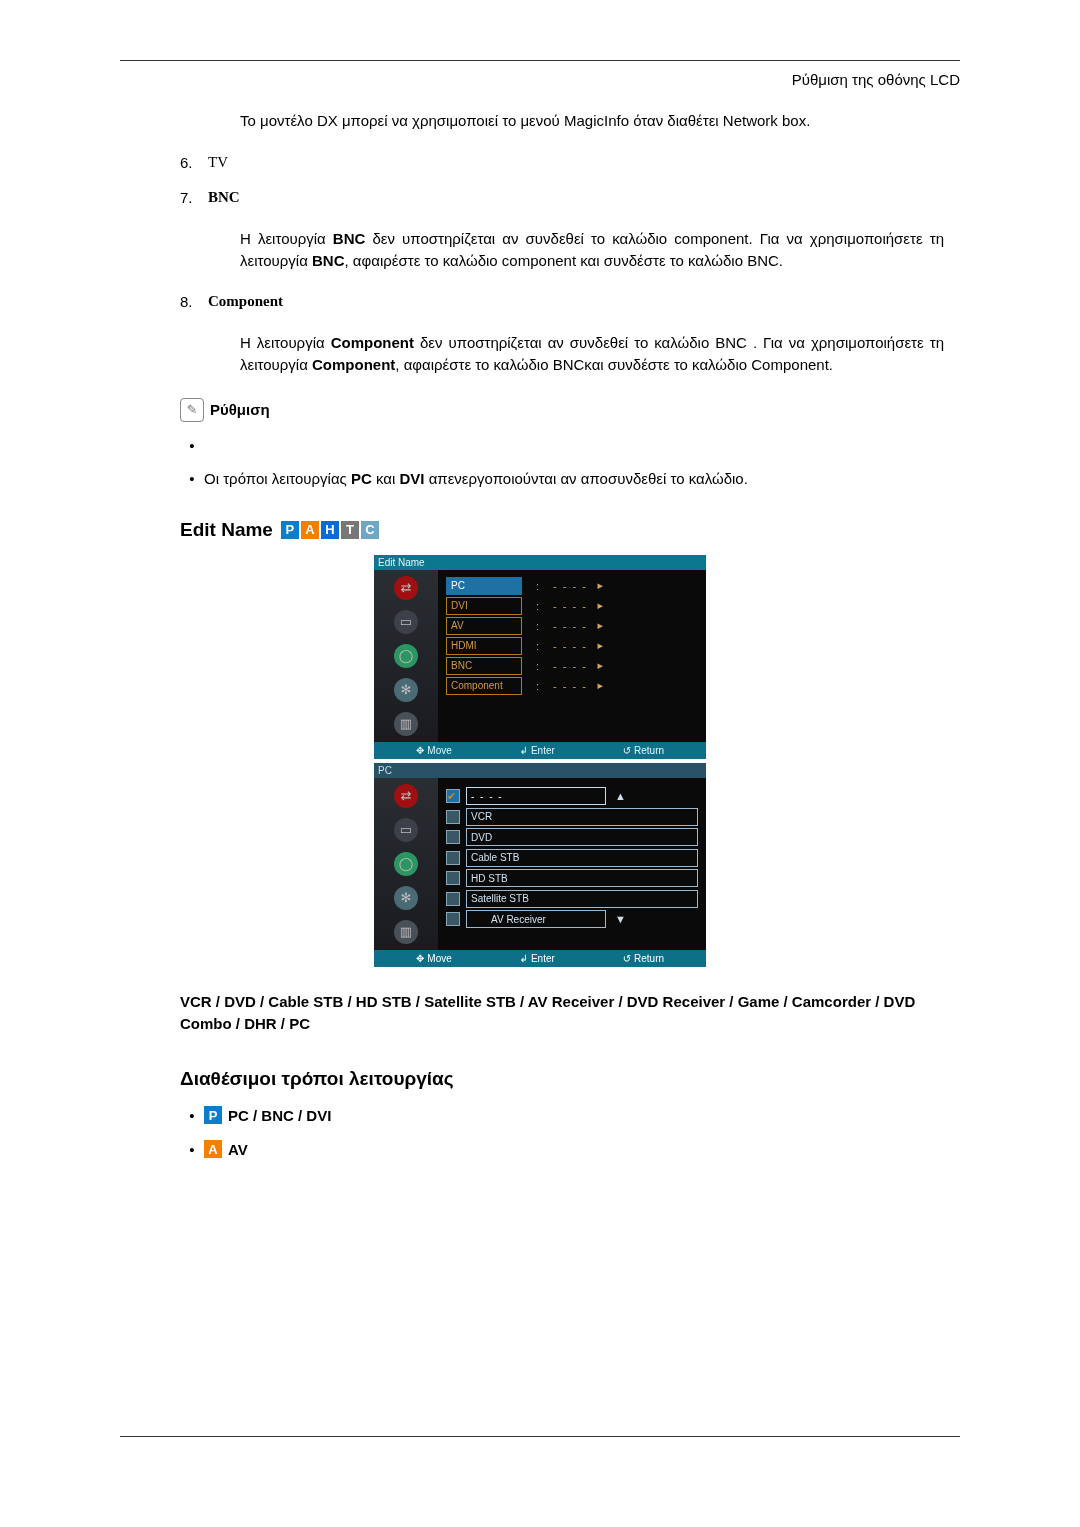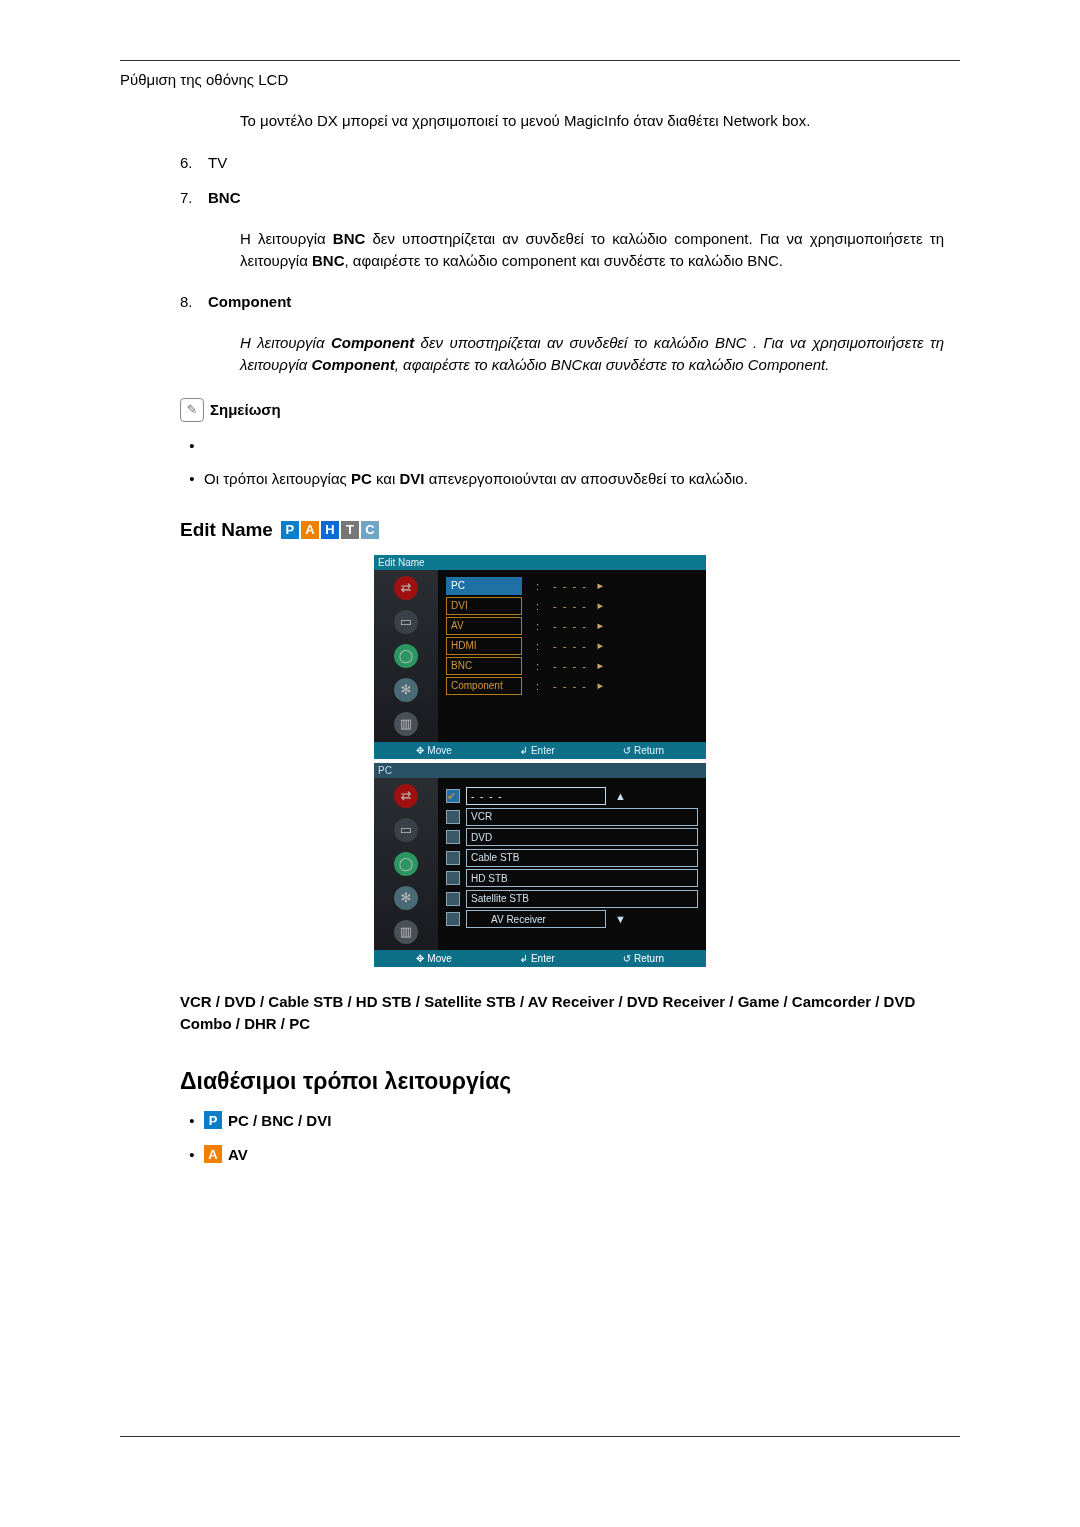--- a/index.html
+++ b/index.html
@@ -11,43 +11,43 @@
   }
   .page {
     width: 1080px;
     min-height: 1527px;
     padding: 60px 120px 80px 120px;
     box-sizing: border-box;
     position: relative;
   }
   .hr-top { border-top: 1px solid #333; margin-bottom: 10px; }
   .hr-bottom { border-top: 1px solid #333; position:absolute; left:120px; right:120px; bottom:90px; }
-  .header-title { text-align: left; font-size: 15px; margin-bottom: 10px; }
+  .header-title { text-align: right; font-size: 15px; margin-bottom: 10px; }
   .para { margin: 22px 16px 22px 120px; line-height: 1.45; }
   .list-item { display:flex; margin-left:60px; margin-top:18px;}
   .list-num { width:28px; flex-shrink:0;}
-  .list-heading { font-weight:normal; }
+  .list-heading { font-weight:normal;font-family:Liberation Serif, serif; }
   .list-heading.bold { font-weight:bold;}
   .note-row { display:flex; align-items:center; margin-left:60px; margin-top:20px; margin-bottom:6px;}
   .note-icon { width:22px; height:22px; border:1px solid #888; border-radius:4px; display:flex; align-items:center; justify-content:center; margin-right:6px; color:#777; font-size:13px;}
   .note-title { font-weight:bold;}
   .bullet-item { display:flex; margin-left:60px; margin-top:14px; line-height:1.3;}
   .bullet-dot { width:24px; text-align:center; flex-shrink:0;}
   .section-heading { font-weight:bold; font-size:19px; margin-left:60px; margin-top:30px; display:flex; align-items:center;}
   .mode-chips { display:inline-flex; margin-left:8px; gap:2px;}
   .mode-chip { width:18px; height:18px; display:flex; align-items:center; justify-content:center; font-size:13px; font-weight:bold; color:#fff; }
   .chip-p { background:#0b7ecb; }
   .chip-a { background:#f08000; }
   .chip-h { background:#0a6bd6; }
   .chip-t { background:#777; }
   .chip-c { background:#6fa6c4; }
   .para-block { margin-left:60px; margin-top:22px; line-height:1.45;}
   .para-block2 { margin-left:60px; margin-top:24px; line-height:1.45; font-weight:normal;}
   strong.bb { font-weight:bold; }
-  .sub-heading { font-weight:bold; font-size:23px; margin-left:60px; margin-top:34px;}
+  .sub-heading { font-weight:bold; font-size:19px; margin-left:60px; margin-top:34px;}
   .mode-line { display:flex; align-items:center; margin-left:60px; margin-top:16px;}
   .mode-line .bullet-dot { width:24px; text-align:center;}
 
   
   .osd-wrap { margin:14px auto 0 auto; width:332px; }
   .osd { background:#0a0a0a; width:332px; font-family: Arial, sans-serif; font-size:11px; color:#c38b2f; }
   .osd-title { background:#0c7890; color:#e8f1f5; font-size:10px; padding:2px 4px;}
   .osd-body { display:flex; }
   .osd-side { width:56px; background:linear-gradient(#2a2d32,#191b1f); display:flex; flex-direction:column; align-items:center; padding:6px 4px; gap:10px;}
   .osd-side .ic { width:24px; height:24px; border-radius:50%; display:flex; align-items:center; justify-content:center; font-size:13px; color:#bbb; }
@@ -101,25 +101,25 @@
     </div>
   </div>
   <div class="para just" style="margin-left:120px;">Η λειτουργία <strong class="bb">BNC</strong> δεν υποστηρίζεται αν συνδεθεί το καλώδιο component. Για να χρησιμοποιήσετε τη λειτουργία <strong class="bb">BNC</strong>, αφαιρέστε το καλώδιο component και συνδέστε το καλώδιο BNC.</div>
 
   <div class="list-item">
     <div class="list-num">8.</div>
     <div>
       <div class="list-heading bold">Component</div>
     </div>
   </div>
-  <div class="para just" style="margin-left:120px;font-style:italic;">Η λειτουργία <strong class="bb">Component</strong> δεν υποστηρίζεται αν συνδεθεί το καλώδιο BNC . Για να χρησιμοποιήσετε τη λειτουργία <strong class="bb">Component</strong>, αφαιρέστε το καλώδιο BNCκαι συνδέστε το καλώδιο Component.</div>
+  <div class="para just" style="margin-left:120px;">Η λειτουργία <strong class="bb">Component</strong> δεν υποστηρίζεται αν συνδεθεί το καλώδιο BNC . Για να χρησιμοποιήσετε τη λειτουργία <strong class="bb">Component</strong>, αφαιρέστε το καλώδιο BNCκαι συνδέστε το καλώδιο Component.</div>
 
   <div class="note-row">
     <div class="note-icon">✎</div>
-    <div class="note-title">Σημείωση</div>
+    <div class="note-title">Ρύθμιση</div>
   </div>
   <div class="bullet-item">
     <div class="bullet-dot">•</div>
   </div>
   <div class="bullet-item">
     <div class="bullet-dot">•</div>
     <div>Οι τρόποι λειτουργίας <strong class="bb">PC</strong> και <strong class="bb">DVI</strong> απενεργοποιούνται αν αποσυνδεθεί το καλώδιο.</div>
   </div>
 
   <div class="section-heading">

